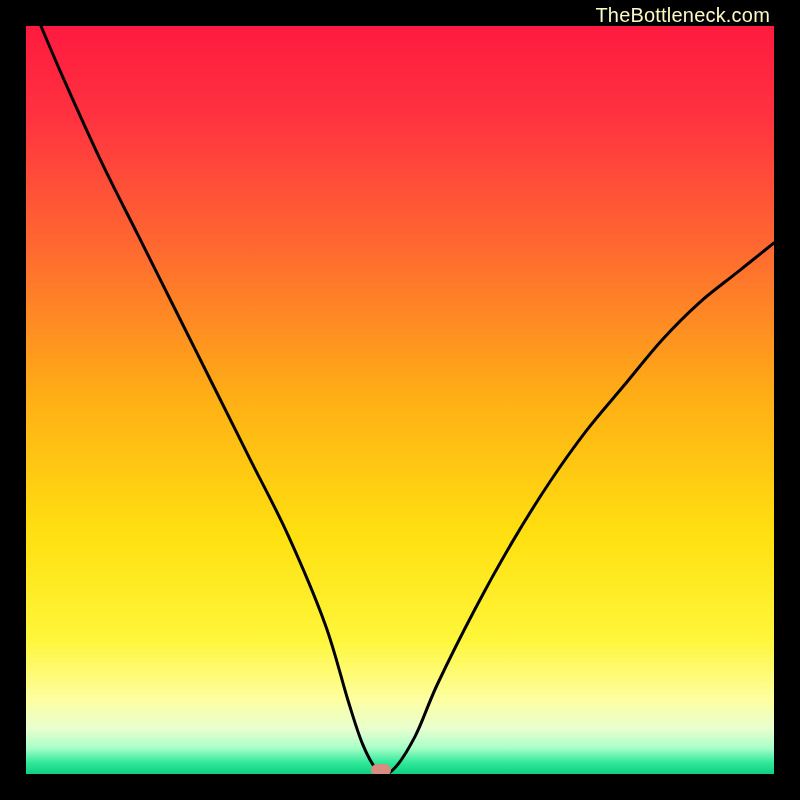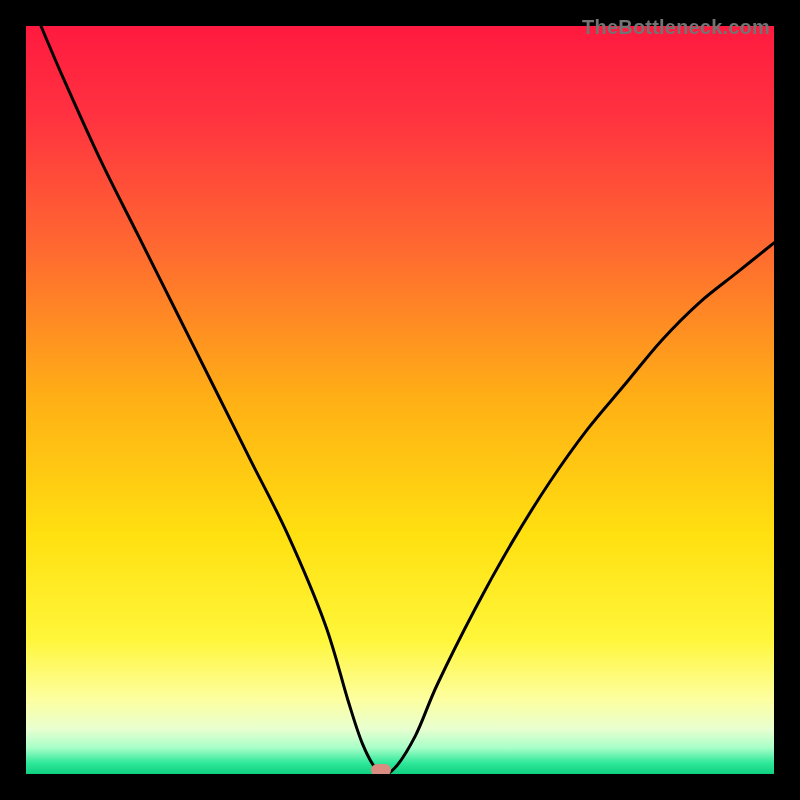--- a/index.html
+++ b/index.html
@@ -28,25 +28,25 @@
   }
   .curve-layer {
     position: absolute;
     left: 0;
     top: 0;
     width: 100%;
     height: 100%;
   }
   .watermark {
     position: absolute;
-    top: 16px;
+    top: 4px;
     right: 30px;
     font-size: 20px;
-    font-weight: 700;
-    color: #737373;
+    font-weight: 400;
+    color: #fef9c3;
     letter-spacing: 0.2px;
   }
   .marker {
     position: absolute;
     width: 20px;
     height: 12px;
     background: #d98c80;
     border-radius: 6px;
     transform: translate(-50%, -50%);
   }

